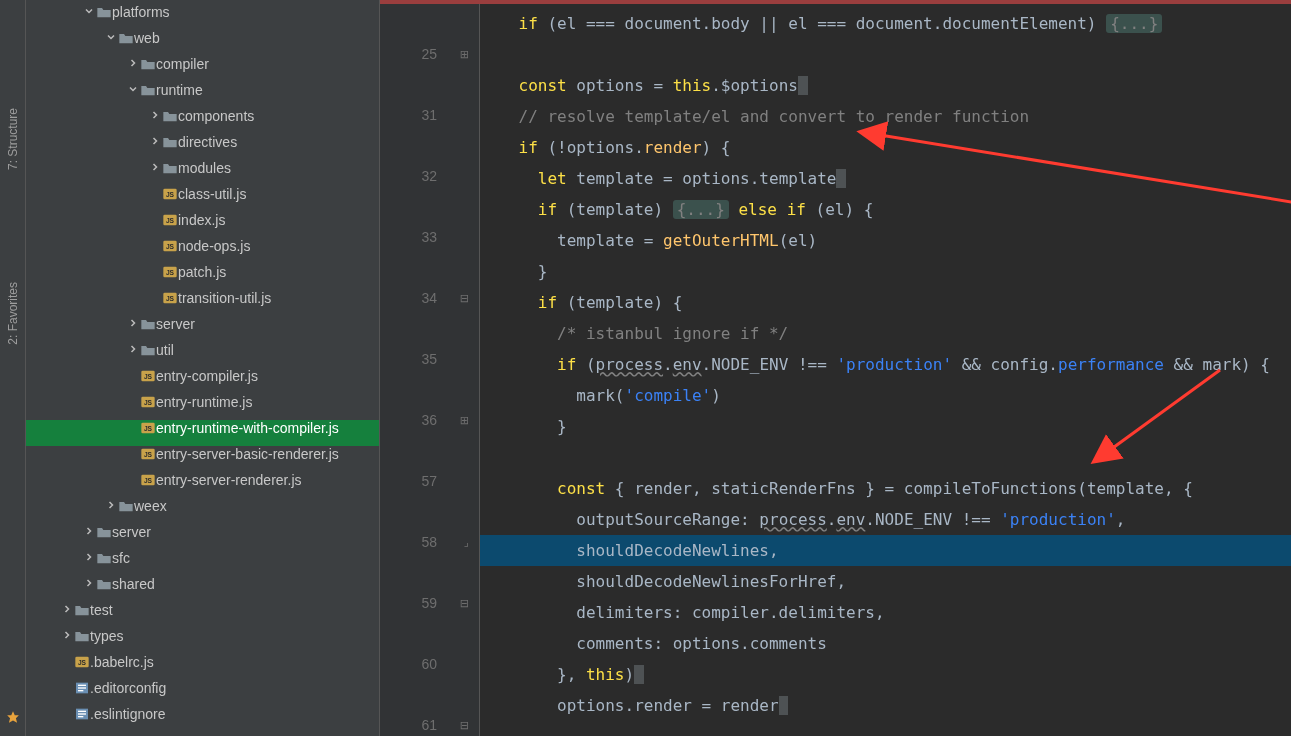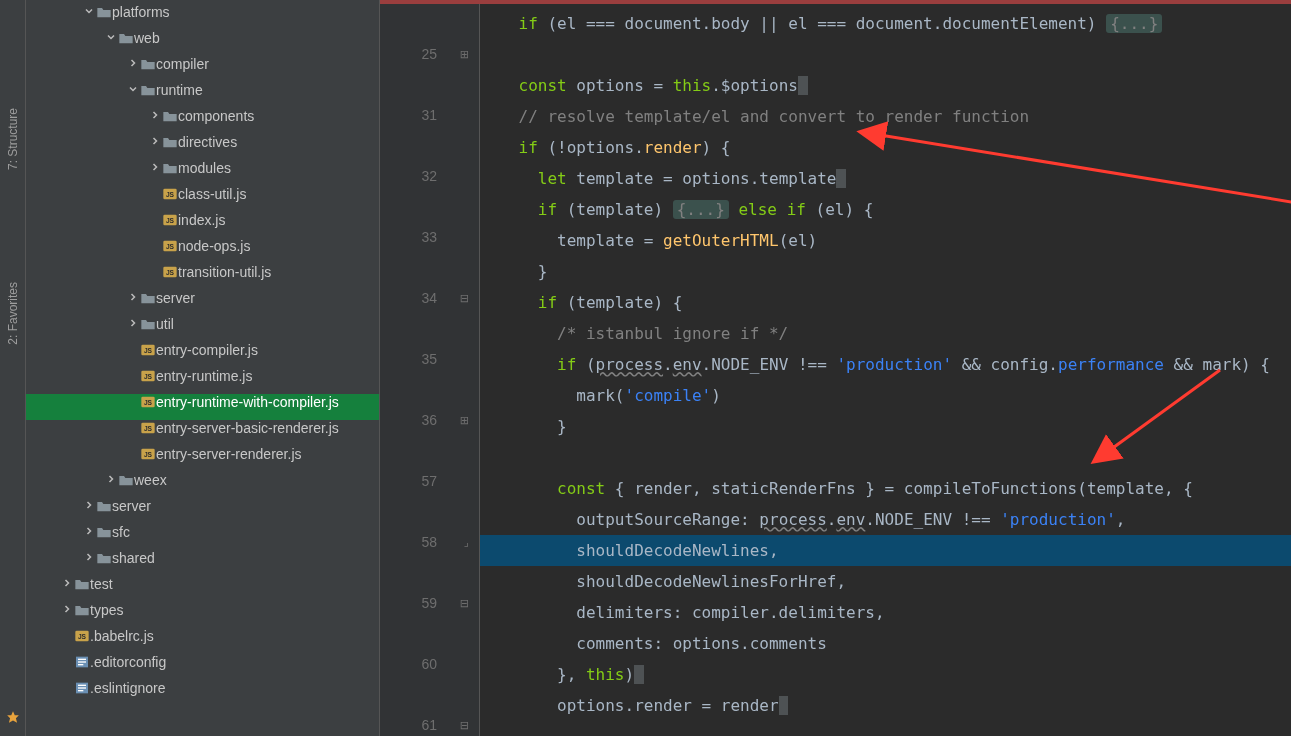--- a/index.html
+++ b/index.html
@@ -96,21 +96,21 @@
     padding-top: 8px;
     font-family: "Consolas", monospace;
     font-size: 16px;
     line-height: 31px;
     position: relative;
   }
   .cline { height: 31px; white-space: pre; color: #a9b7c6; }
   .cline.hl { background: #0c4a6e; }
 
   
-  .kw  { color: #84cc16; }
+  .kw  { color: #fde047; }
   .str { color: #3b82f6; }
   .fn  { color: #ffc66d; }
   .com { color: #808080; }
   .id  { color: #a9b7c6; }
   .prp { color: #3b82f6; }
   .und { text-decoration: underline wavy #808080; }
   .fold-block {
     background: #3b514d;
     color: #808080;
     border-radius: 3px;
@@ -263,20 +263,31 @@
       <div class="tree-row">
         <span class="indent" style="width: 122px;"></span>
         <span class="arrow none"></span>
         <span class="icon jsfile">
           <svg width="16" height="14" viewBox="0 0 24 20">
             <rect x="2" y="2" width="20" height="16" rx="2" fill="#c8a24a"></rect>
             <text x="12" y="14" font-size="10" font-family="Arial" fill="#2b2b2b" text-anchor="middle" font-weight="bold">JS</text>
           </svg>
         </span>
         <span class="label">node-ops.js</span>
+      </div>
+      <div class="tree-row">
+        <span class="indent" style="width: 122px;"></span>
+        <span class="arrow none"></span>
+        <span class="icon jsfile">
+          <svg width="16" height="14" viewBox="0 0 24 20">
+            <rect x="2" y="2" width="20" height="16" rx="2" fill="#c8a24a"></rect>
+            <text x="12" y="14" font-size="10" font-family="Arial" fill="#2b2b2b" text-anchor="middle" font-weight="bold">JS</text>
+          </svg>
+        </span>
+        <span class="label">patch.js</span>
       </div>
       <div class="tree-row">
         <span class="indent" style="width: 122px;"></span>
         <span class="arrow none"></span>
         <span class="icon jsfile">
           <svg width="16" height="14" viewBox="0 0 24 20">
             <rect x="2" y="2" width="20" height="16" rx="2" fill="#c8a24a"></rect>
             <text x="12" y="14" font-size="10" font-family="Arial" fill="#2b2b2b" text-anchor="middle" font-weight="bold">JS</text>
           </svg>
         </span>

